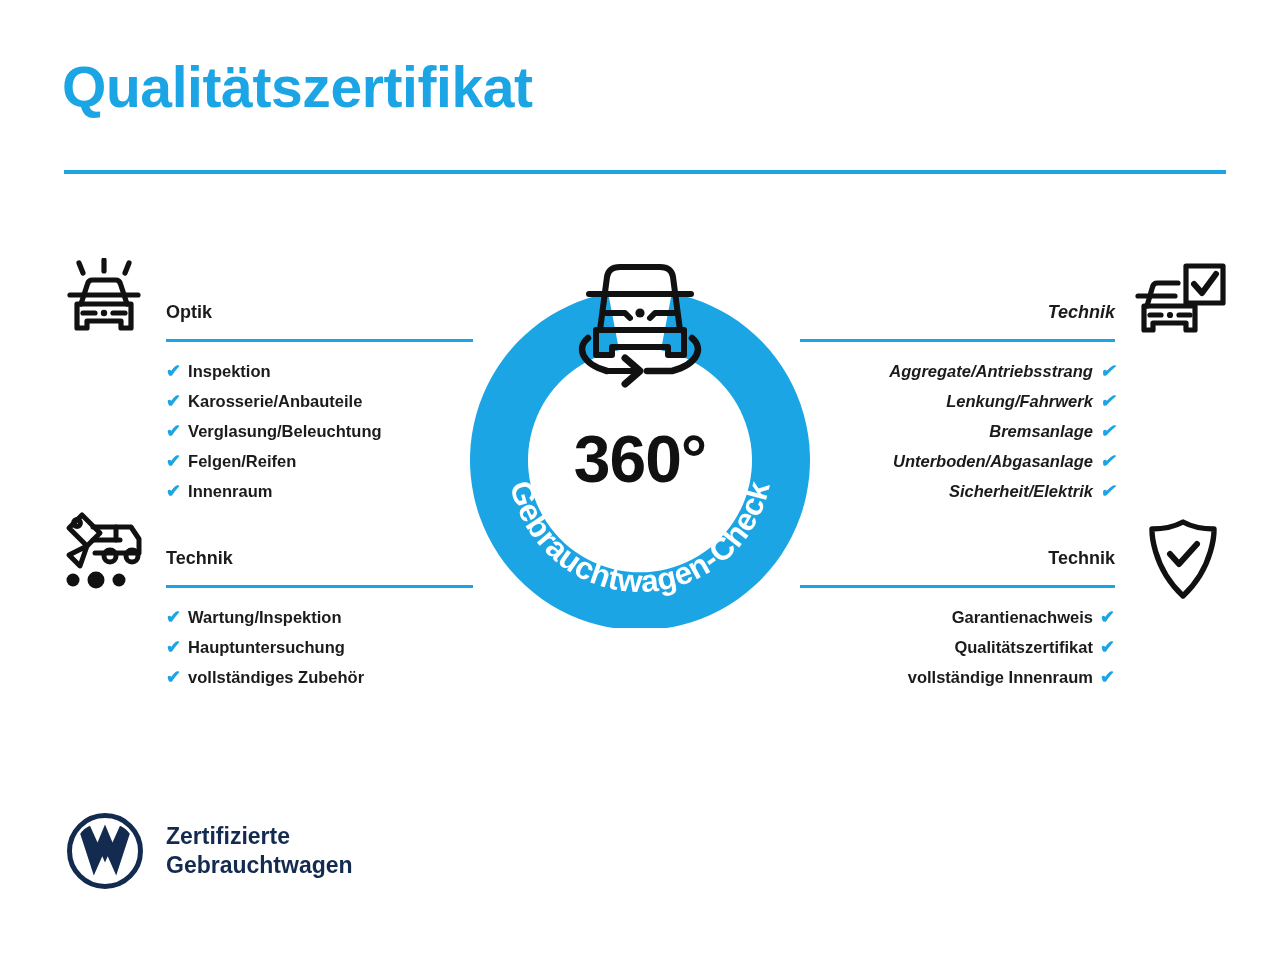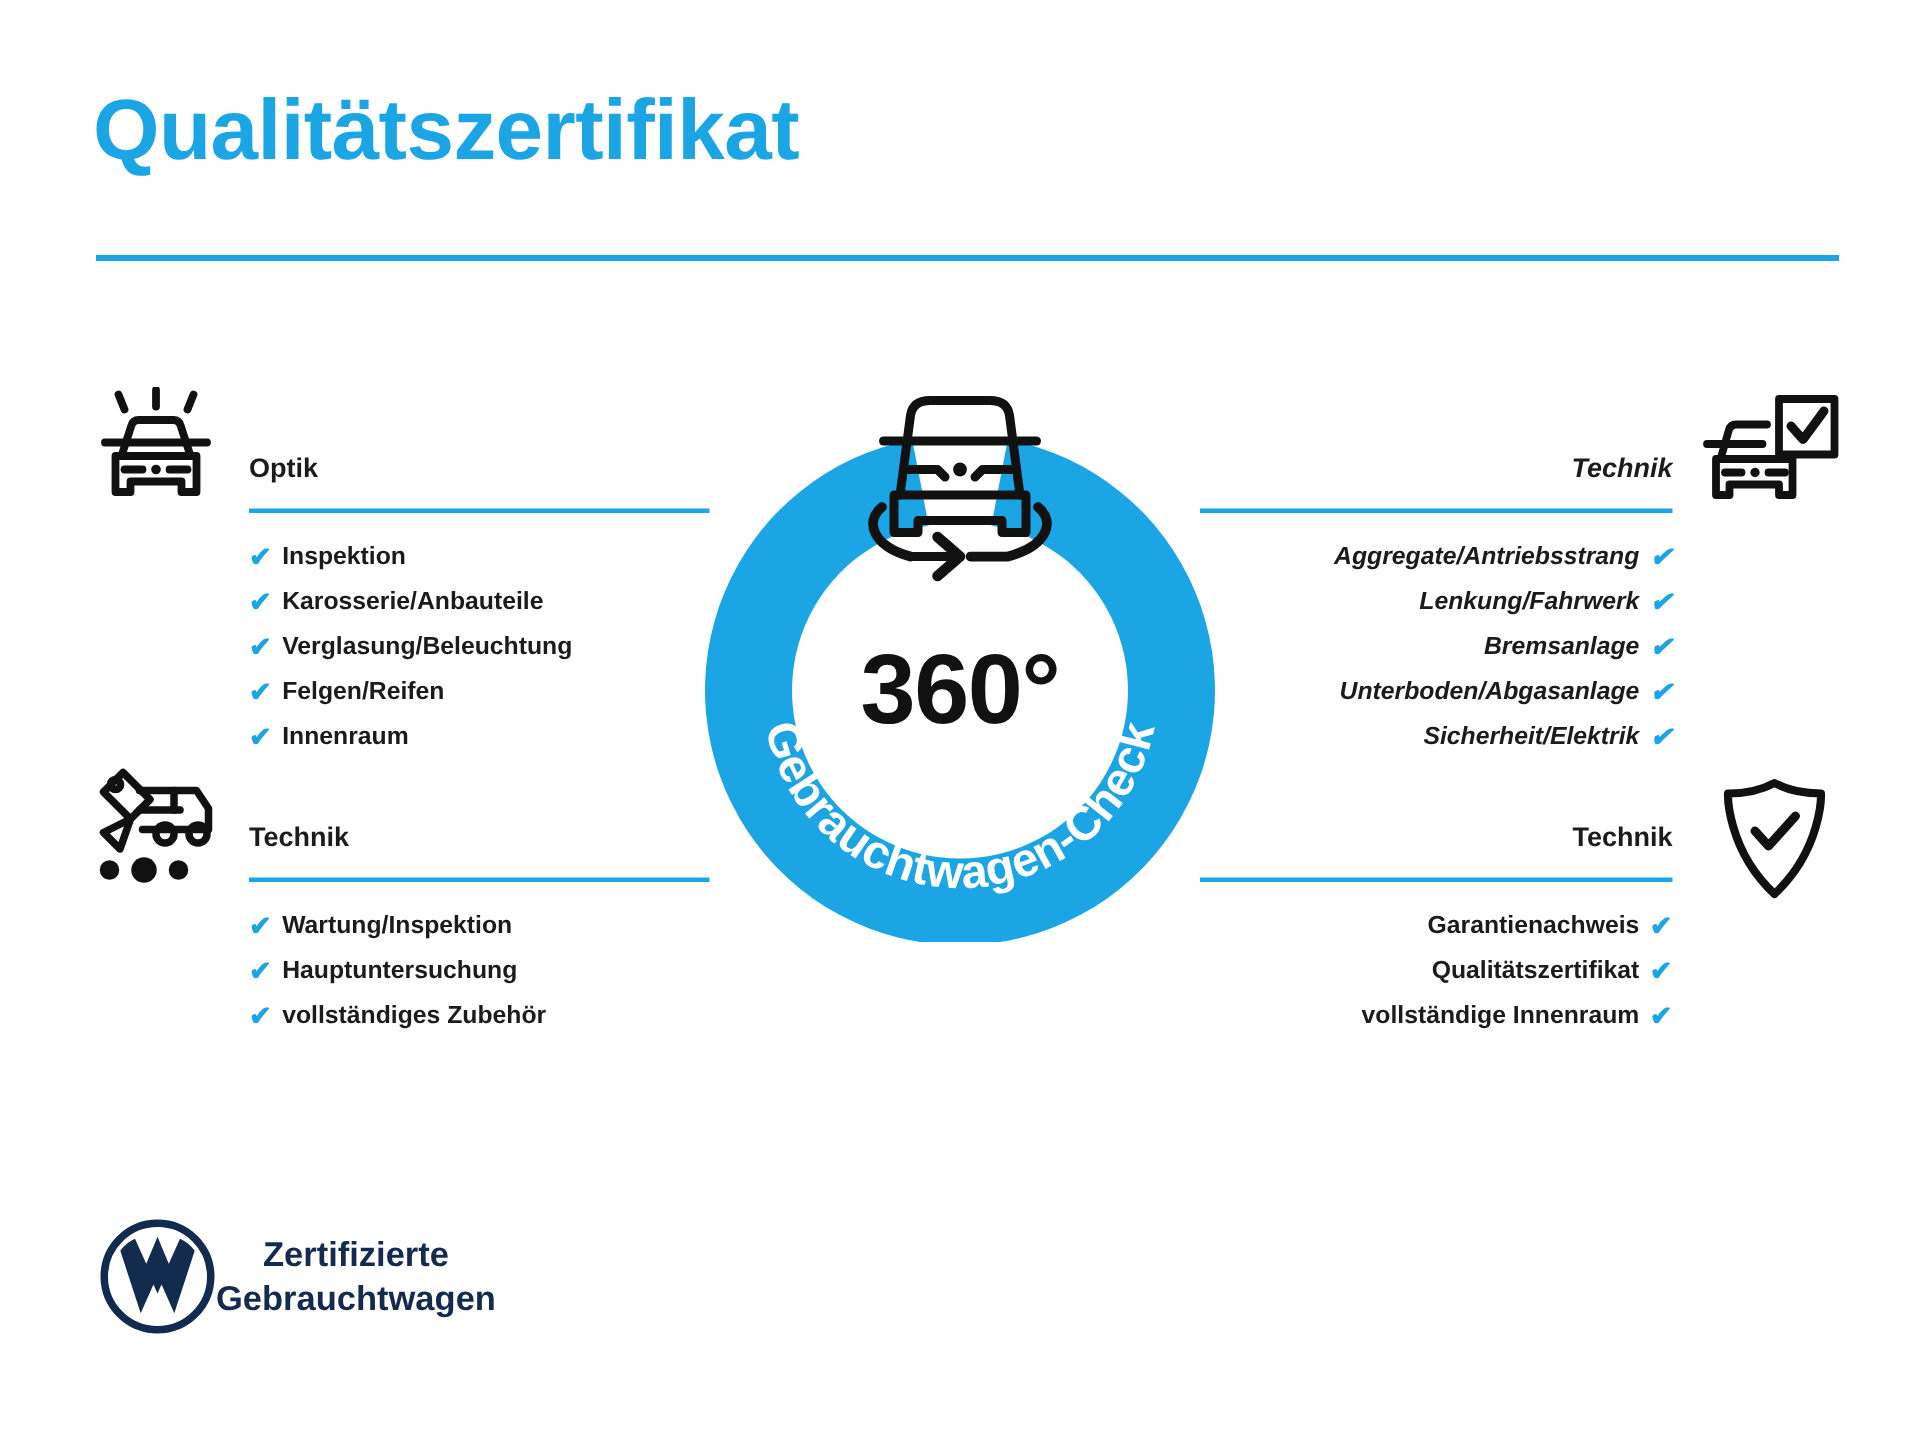--- a/index.html
+++ b/index.html
@@ -120,21 +120,21 @@
     height: 376px;
   }
 
   
   #footer-logo {
     position: absolute;
     left: 66px;
     top: 812px;
     display: flex;
     align-items: center;
-    text-align: center;
+    gap: 22px;
   }
   #footer-text {
     font-size: 23px;
     font-weight: 700;
     color: #142B50;
     line-height: 29px;
     white-space: pre-line;
   }
 </style>
 </head>

